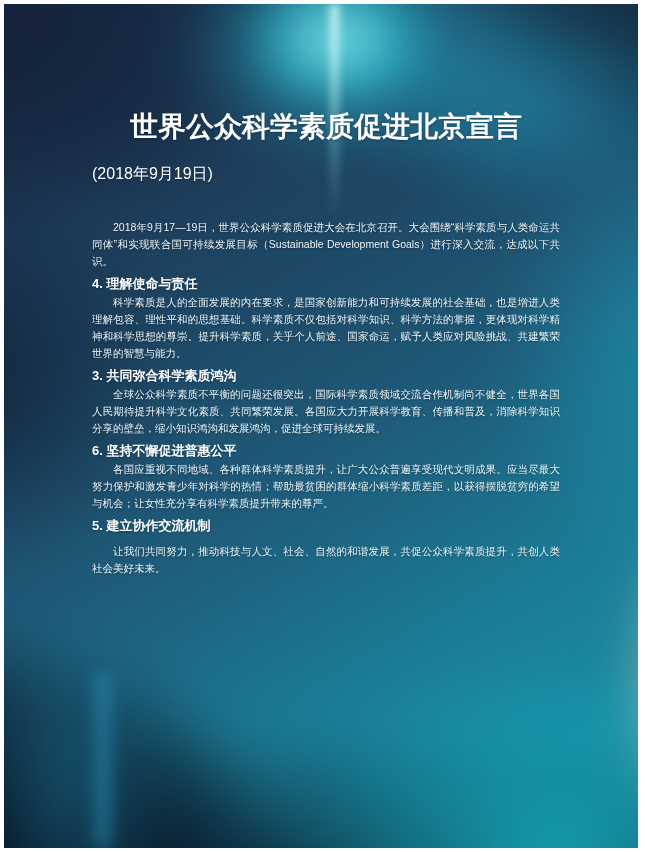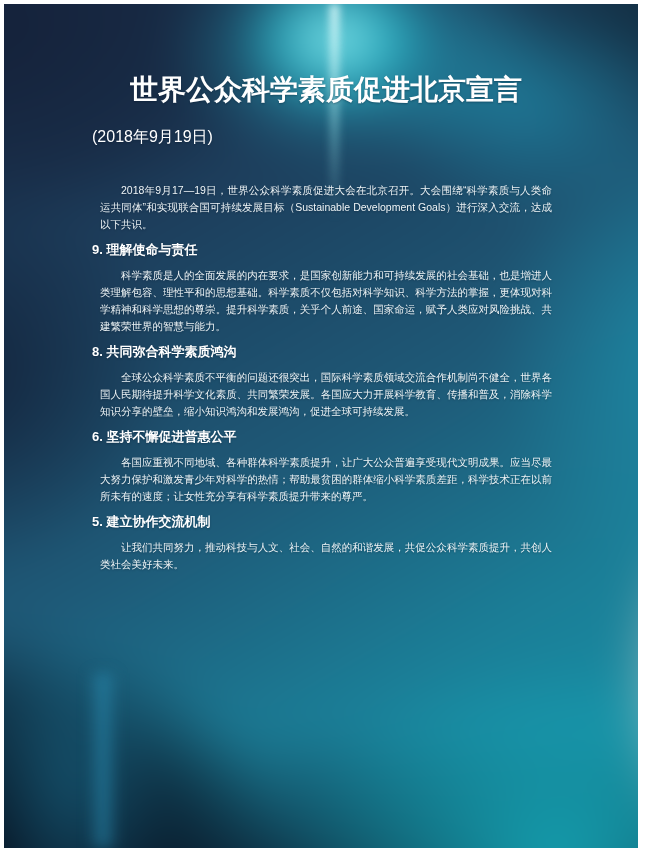--- a/index.html
+++ b/index.html
@@ -39,29 +39,29 @@
     position:absolute;left:84px;bottom:0;width:30px;height:175px;
     background:linear-gradient(to right, rgba(40,140,180,0), rgba(45,150,190,0.55), rgba(40,140,180,0));
     filter:blur(7px);
   }
   .content{
     position:absolute;left:88px;top:0;width:468px;
     color:#eef4f6;
     text-shadow:0 1px 2px rgba(0,20,40,0.35);
   }
   .title{
-    margin:71px 0 0 0;
+    margin:108px 0 0 0;
     font-size:28px;line-height:30px;font-weight:bold;color:#ffffff;
     text-align:center;letter-spacing:0px;white-space:nowrap;
   }
   .date{
     margin-top:25px;font-size:16px;line-height:13px;color:#ffffff;text-align:left;
   }
   .para{
-    margin:8px;font-size:10.5px;line-height:17px;text-align:justify;
+    margin:0;font-size:10.5px;line-height:17px;text-align:justify;
     text-indent:21px;color:#eef4f6;
   }
   .intro{margin-top:39px;}
   .sec h2{
     margin:5px 0 1px 0;font-size:13px;line-height:18px;font-weight:bold;color:#ffffff;
   }
   .closing{margin-top:8px;}
 </style>
 </head>
 <body>
@@ -73,32 +73,32 @@
     <div class="streak"></div>
 
     <div class="content">
       <h1 class="title">世界公众科学素质促进北京宣言</h1>
       <div class="date">(2018年9月19日)</div>
 
       <p class="para intro">2018年9月17—19日，世界公众科学素质促进大会在北京召开。大会围绕“科学素质与人类命运共同体”和实现联合国可持续发展目标（Sustainable Development Goals）进行深入交流，达成以下共识。</p>
 
 
       <div class="sec">
-        <h2>9. 理解使命与责任</h2>
+        <h2>4. 理解使命与责任</h2>
         <p class="para">科学素质是人的全面发展的内在要求，是国家创新能力和可持续发展的社会基础，也是增进人类理解包容、理性平和的思想基础。科学素质不仅包括对科学知识、科学方法的掌握，更体现对科学精神和科学思想的尊崇。提升科学素质，关乎个人前途、国家命运，赋予人类应对风险挑战、共建繁荣世界的智慧与能力。</p>
       </div>
 
       <div class="sec">
-        <h2>8. 共同弥合科学素质鸿沟</h2>
+        <h2>3. 共同弥合科学素质鸿沟</h2>
         <p class="para">全球公众科学素质不平衡的问题还很突出，国际科学素质领域交流合作机制尚不健全，世界各国人民期待提升科学文化素质、共同繁荣发展。各国应大力开展科学教育、传播和普及，消除科学知识分享的壁垒，缩小知识鸿沟和发展鸿沟，促进全球可持续发展。</p>
       </div>
 
       <div class="sec">
         <h2>6. 坚持不懈促进普惠公平</h2>
-        <p class="para">各国应重视不同地域、各种群体科学素质提升，让广大公众普遍享受现代文明成果。应当尽最大努力保护和激发青少年对科学的热情；帮助最贫困的群体缩小科学素质差距，科学技术正在以前所未有的速度；让女性充分享有科学素质提升带来的尊严。</p>
+        <p class="para">各国应重视不同地域、各种群体科学素质提升，让广大公众普遍享受现代文明成果。应当尽最大努力保护和激发青少年对科学的热情；帮助最贫困的群体缩小科学素质差距，以获得摆脱贫穷的希望与机会；让女性充分享有科学素质提升带来的尊严。</p>
       </div>
 
       <div class="sec">
         <h2>5. 建立协作交流机制</h2>
       </div>
 
       <p class="para closing">让我们共同努力，推动科技与人文、社会、自然的和谐发展，共促公众科学素质提升，共创人类社会美好未来。</p>
     </div>
   </div>
 </div>

